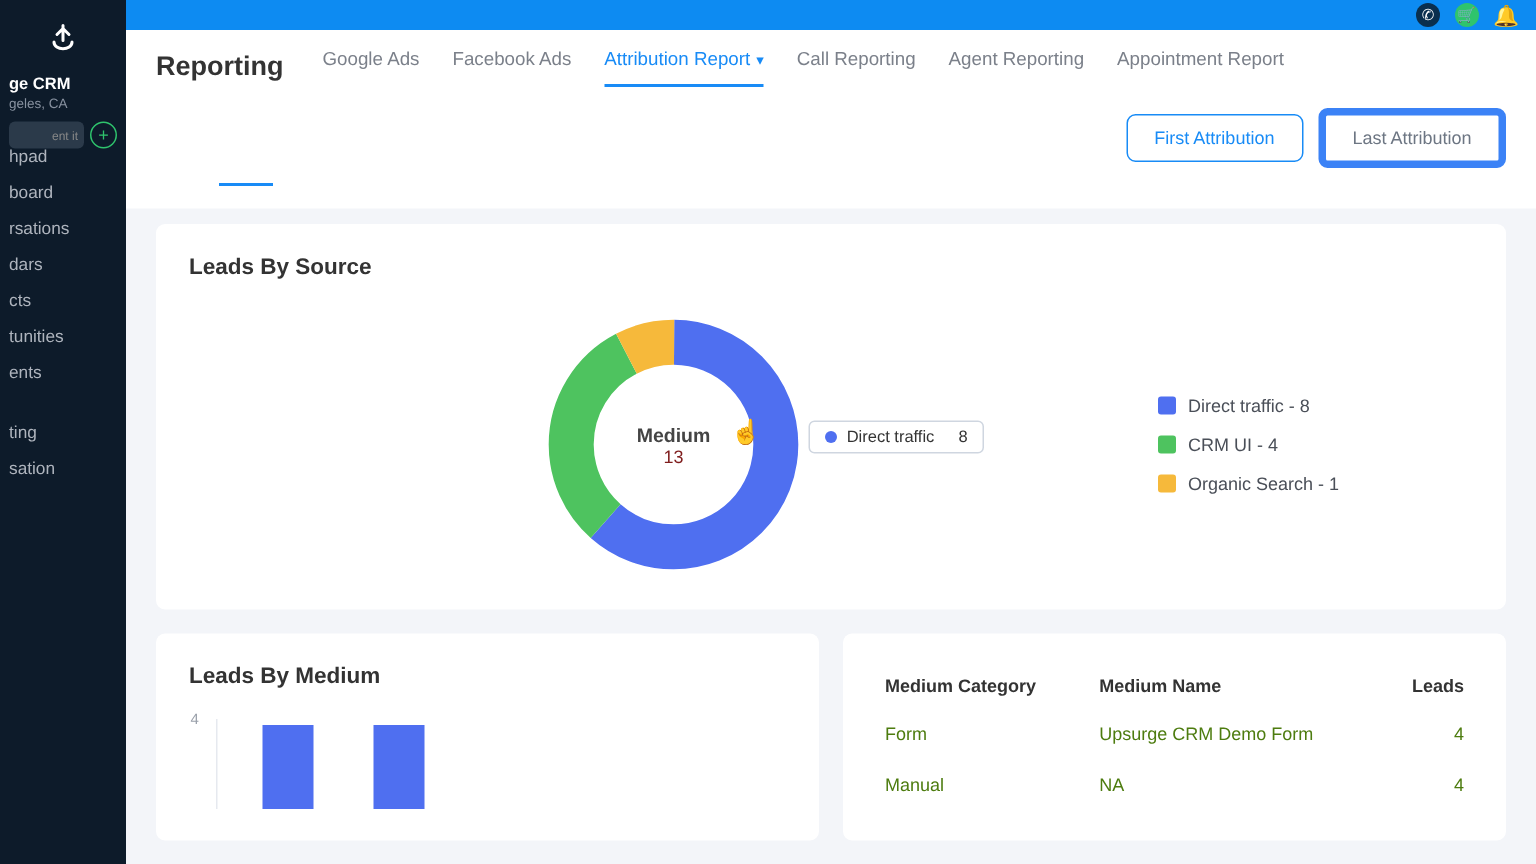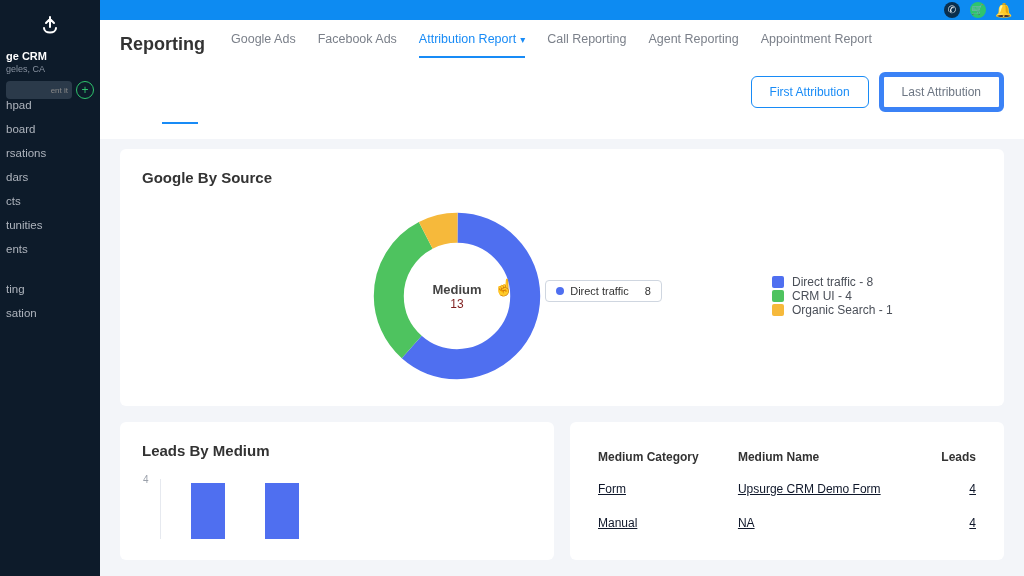--- a/index.html
+++ b/index.html
@@ -1,18 +1,18 @@
 <!DOCTYPE html>
 <html><head>
 <meta charset="utf-8">
 <style>
   * { box-sizing: border-box; margin: 0; padding: 0; font-family: -apple-system, Helvetica, Arial, sans-serif; }
   body { width: 1024px; height: 576px; overflow: hidden; display: flex; background: #f3f5f9; color: #333; }
   
-  .sidebar { width: 100px; background: #0d1b2a; color: #c5c8cd; display: flex; flex-direction: column; padding: 10px 6px; font-size: 11.5px; }
+  .sidebar { width: 84px; background: #0d1b2a; color: #c5c8cd; display: flex; flex-direction: column; padding: 10px 6px; font-size: 11.5px; }
   .logo-wrap { height: 32px; display: flex; align-items: center; justify-content: center; margin-bottom: 8px; }
   .logo-wrap svg { width: 24px; height: 24px; }
   .org { line-height: 1.25; margin-bottom: 6px; }
   .org-name { font-size: 11px; font-weight: 600; color: #fff; }
   .org-sub { font-size: 9px; color: #8892a0; }
   .search-row { display: flex; align-items: center; gap: 4px; }
   .search-bar { flex: 1; height: 18px; background: #2b3a4a; border-radius: 4px; font-size: 8px; color:#888; display:flex; align-items:center; justify-content:flex-end; padding-right:4px;}
   .plus-btn { width: 18px; height: 18px; border-radius: 50%; background: #0d1b2a; border:1.5px solid #2fc46d; color:#2fc46d; display:flex; align-items:center; justify-content:center; font-size:12px;}
   .nav-group { display: flex; flex-direction: column; gap: 12px; margin-bottom: 28px;}
   .nav-item { color: #aeb4bd; cursor: pointer; }
@@ -44,33 +44,33 @@
   
   .donut-wrap { display:flex; align-items:center; }
   .donut-center { flex:1; display:flex; justify-content:center; align-items:center; position:relative;}
   .donut { width:180px; height:180px; position:relative;}
   .donut-hole-label { position:absolute; inset:0; display:flex; flex-direction:column; align-items:center; justify-content:center; font-size:13px;}
   .donut-hole-label .tot { font-weight:600; color:#444;}
   .donut-hole-label .num { color:#7f1d1d; font-size:12px;}
   .cursor-hand { position:absolute; left:56%; top:40%; font-size:16px;}
   .tooltip { position:absolute; left:64%; top:41%; background:#fff; border:1px solid #cfd6e0; border-radius:4px; padding:4px 10px; font-size:11px; display:flex; align-items:center; gap:6px;}
   .tooltip .dot{ width:8px; height:8px; border-radius:50%; display:inline-block;}
-  .legend { width:210px; display:flex; flex-direction:column; font-size:12px; color:#4a4f58;}
+  .legend { width:210px; display:flex; flex-direction:column; gap:12px; font-size:12px; color:#4a4f58;}
   .legend-row { display:flex; align-items:center; gap:8px;}
   .legend-row .sq { width:12px; height:12px; border-radius:2px;}
   
   .bottom-row { display:flex; gap:16px;}
   .bottom-row .card { flex:1;}
   .bar-chart { height:60px; display:flex; align-items:flex-end; gap:40px; padding-left:30px; position:relative; border-left:1px solid #e6e9ef; margin-left:18px;}
   .axis-label { position:absolute; left:-18px; bottom:54px; font-size:10px; color:#9aa0aa;}
   .bar { width:34px; background:#4f6ff0; }
   
   .table { font-size:12px; width:100%; border-collapse:collapse;}
   .table th { text-align:left; font-weight:700; color:#333; padding:8px 6px;}
-  .table td { color:#0f172a; padding:10px 6px;text-decoration:underline;}
+  .table td { color:#4d7c0f; padding:10px 6px;}
   .table th.right, .table td.right { text-align:right;}
 </style>
 </head>
 <body>
 
 <aside class="sidebar">
   <div class="logo-wrap">
     <svg viewBox="0 0 24 24">
         <path d="M12 3 L12 13 M8 9 L12 5 L16 9 M6 14 C6 20 18 20 18 14" fill="none" stroke="#fff" stroke-width="2" stroke-linecap="round"></path>
       </svg>
@@ -126,21 +126,21 @@
     <button class="attr-btn primary">First Attribution</button>
     <button class="attr-btn">Last Attribution</button>
   </div>
   <div class="subtab-indicator">
       <div class="bar"></div>
     </div>
 
   <div class="content">
 
     <section class="card">
-      <div class="card-title">Google By Source</div>
+      <div class="card-title">Leads By Source</div>
       <div class="donut-wrap">
         <div class="donut-center">
           <div class="donut">
             <svg viewBox="0 0 42 42" width="180" height="180">
               <circle cx="21" cy="21" r="15.915" fill="none" stroke="#4f6ff0" stroke-width="7" stroke-dasharray="61.5 38.5" stroke-dashoffset="25"></circle>
               <circle cx="21" cy="21" r="15.915" fill="none" stroke="#4ec35f" stroke-width="7" stroke-dasharray="30.8 69.2" stroke-dashoffset="63.5"></circle>
               <circle cx="21" cy="21" r="15.915" fill="none" stroke="#f6b93b" stroke-width="7" stroke-dasharray="7.7 92.3" stroke-dashoffset="32.7"></circle>
             </svg>
             <div class="donut-hole-label">
               <div class="tot">Medium</div>

